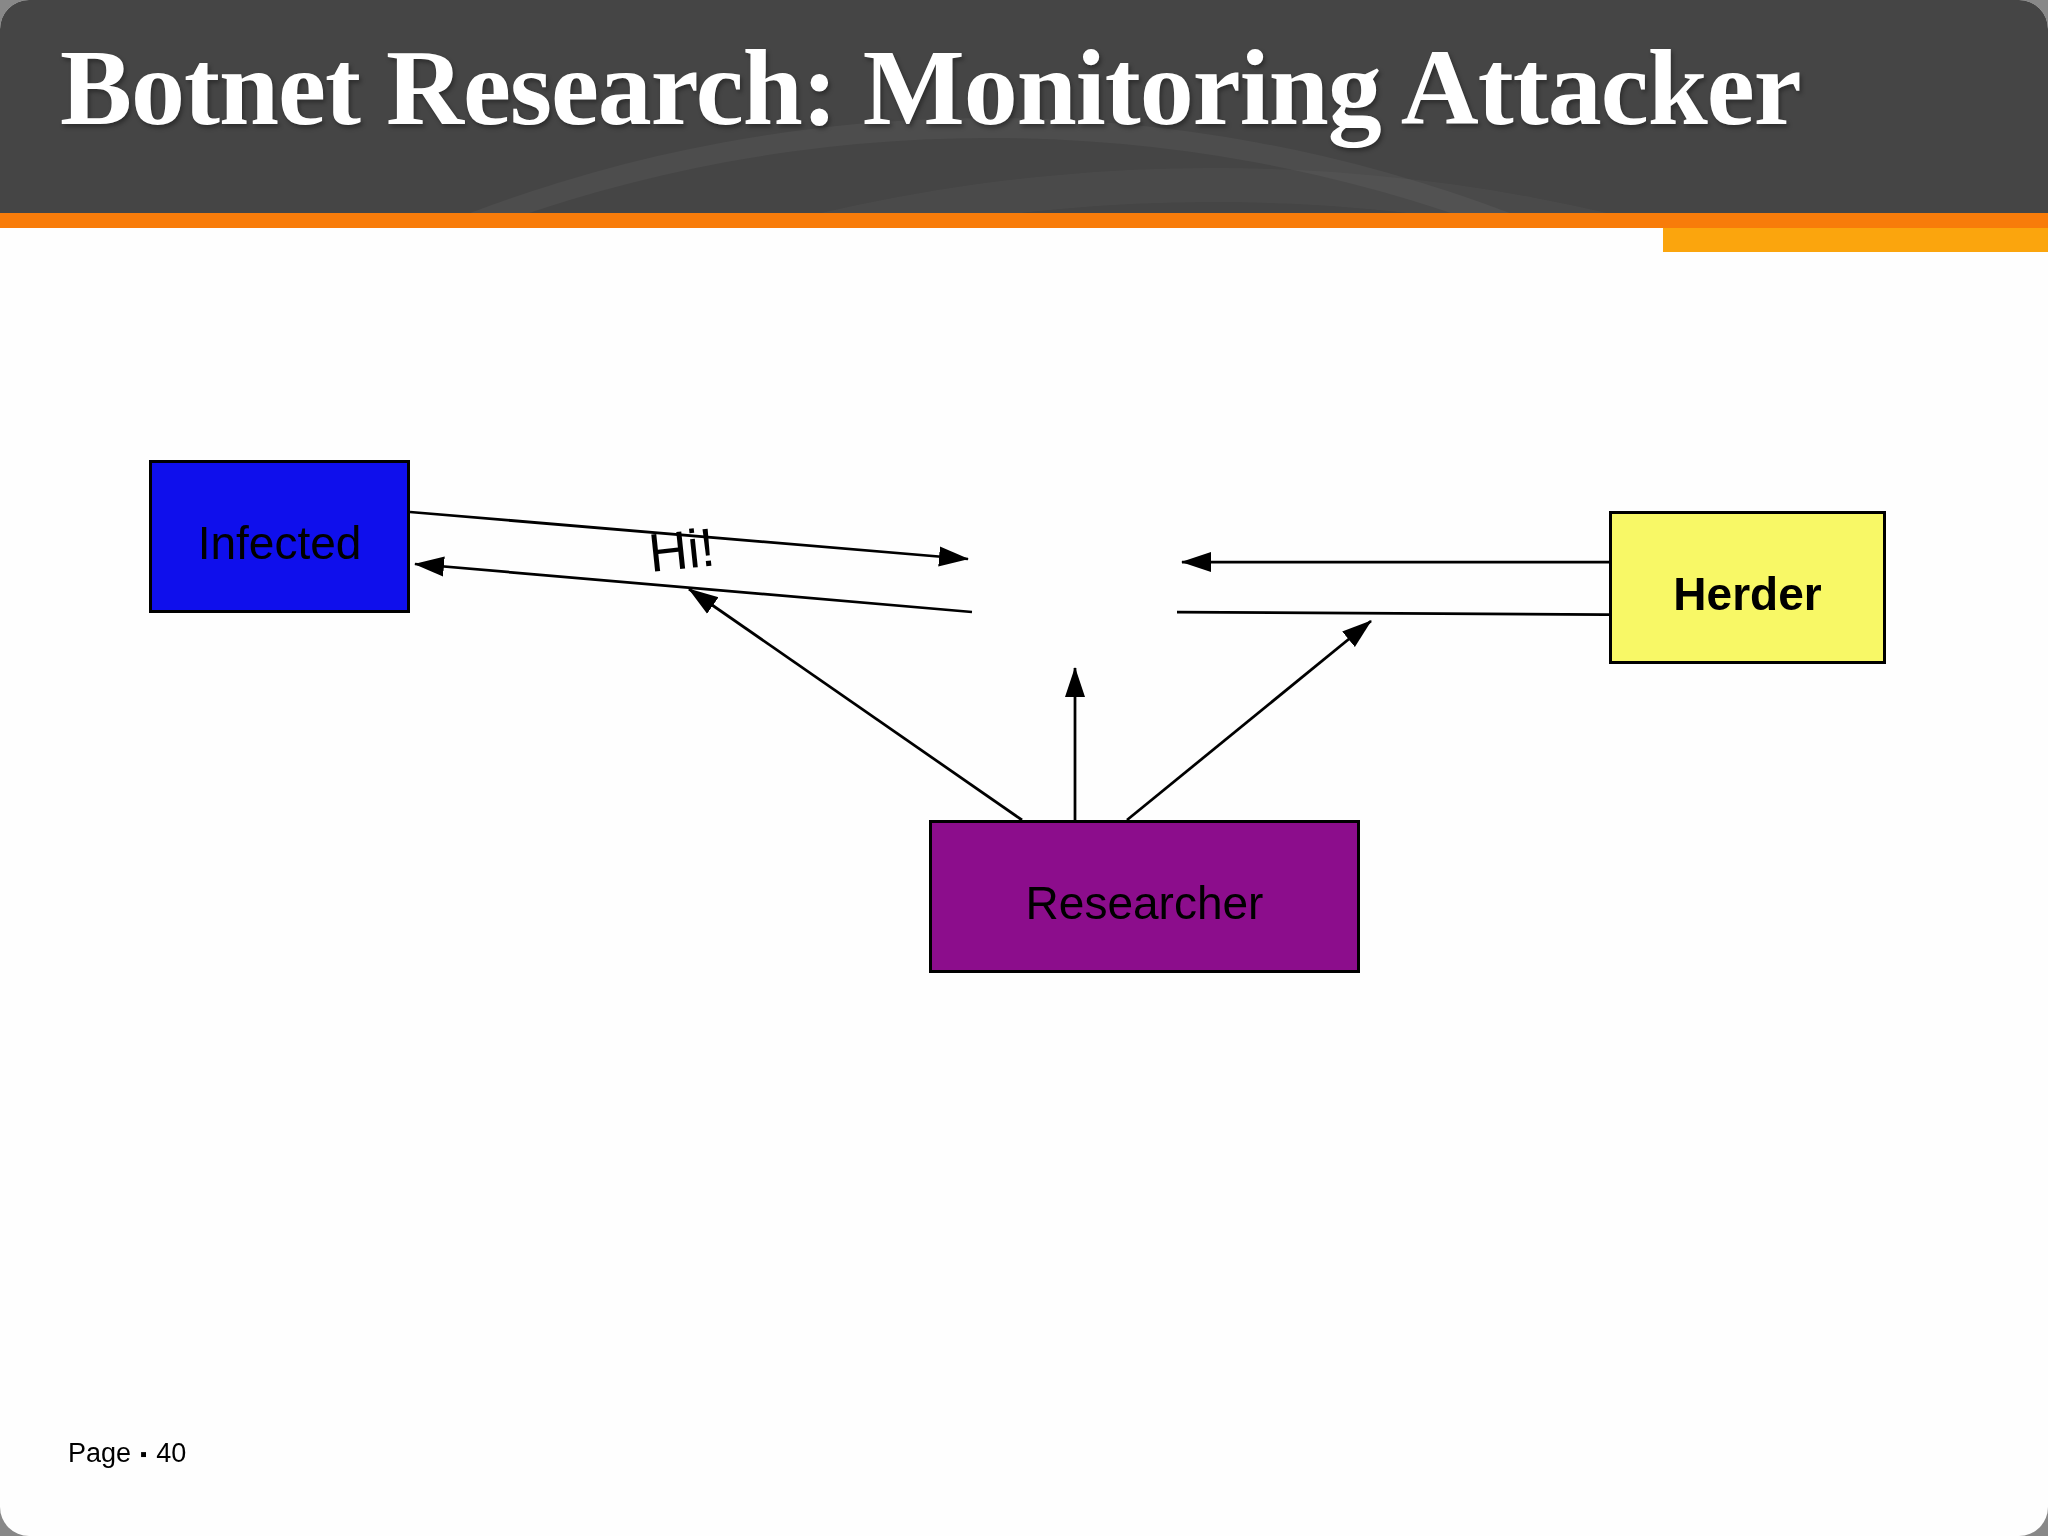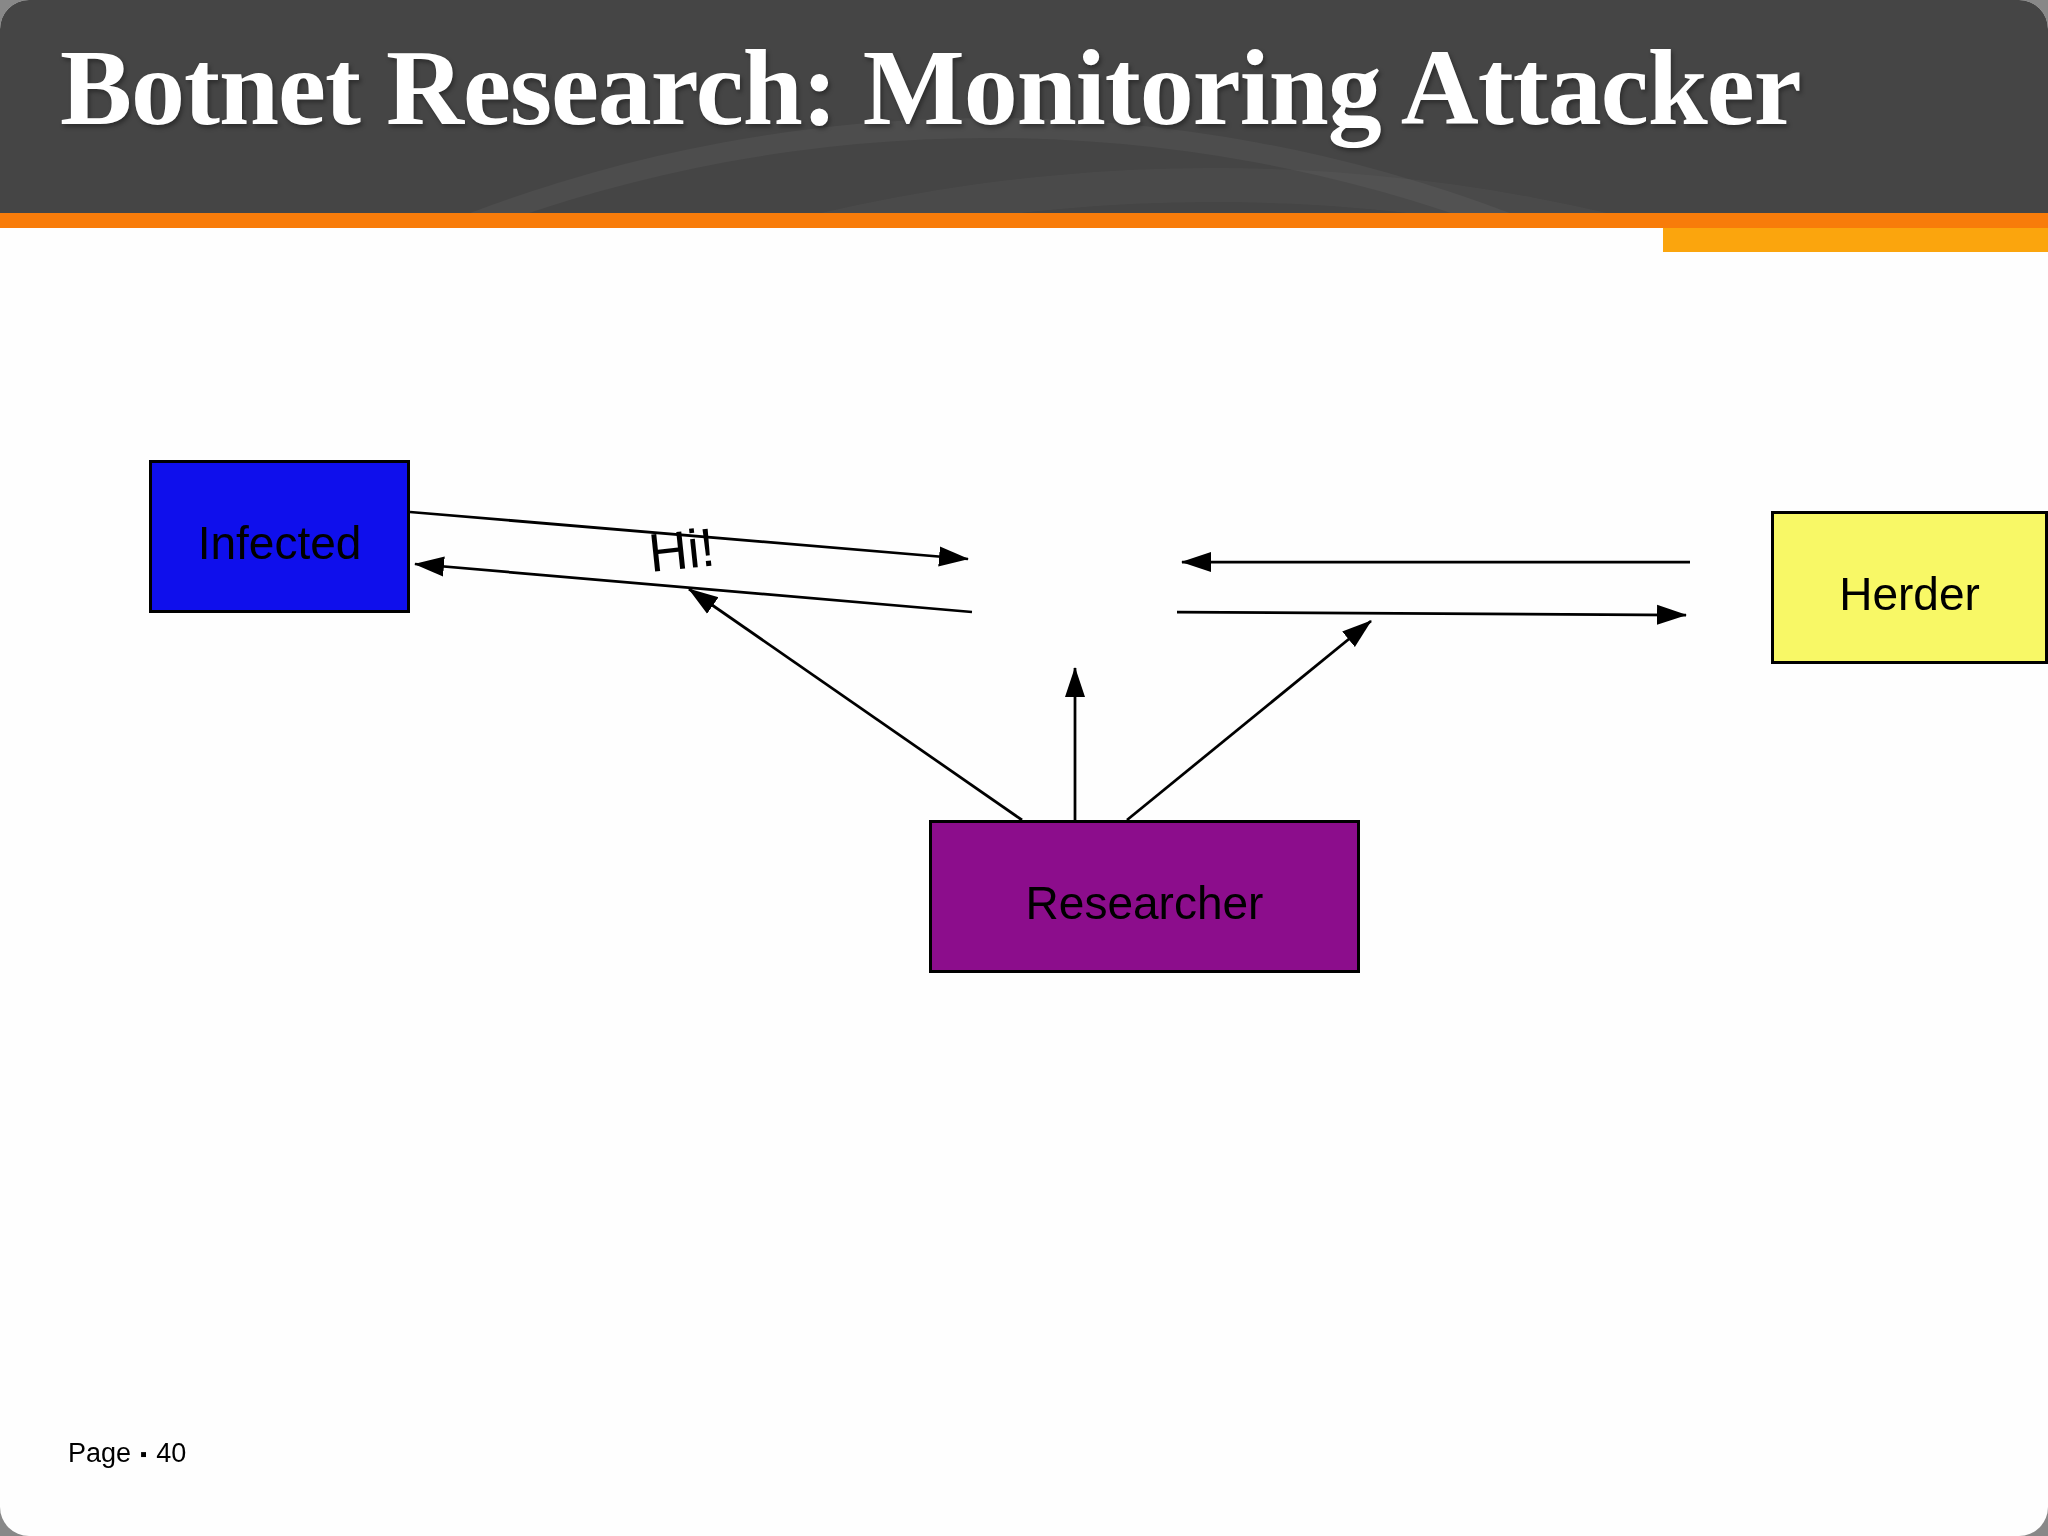--- a/index.html
+++ b/index.html
@@ -71,21 +71,21 @@
     border: 3px solid #000;
     display: flex;
     align-items: center;
     justify-content: center;
     padding-top: 12px;
     font-size: 46px;
     color: #000;
   }
   .node-infected   { left: 149px;  top: 460px; width: 261px; height: 153px; }
   .node-irc        { left: 972px;  top: 511px; width: 205px; height: 153px; }
-  .node-herder     { left: 1771px; top: 511px; width: 277px; height: 153px; }
+  .node-herder     { left: 1609px; top: 511px; width: 277px; height: 153px; font-weight: bold; }
   .node-researcher { left: 921px;  top: 820px; width: 431px; height: 153px; margin-left: 8px; }
 
   .message-label {
     position: absolute;
     left: 652px; top: 522px;
     font-size: 54px;
     color: #000;
     transform: rotate(-6deg);
     transform-origin: left bottom;
     white-space: nowrap;

